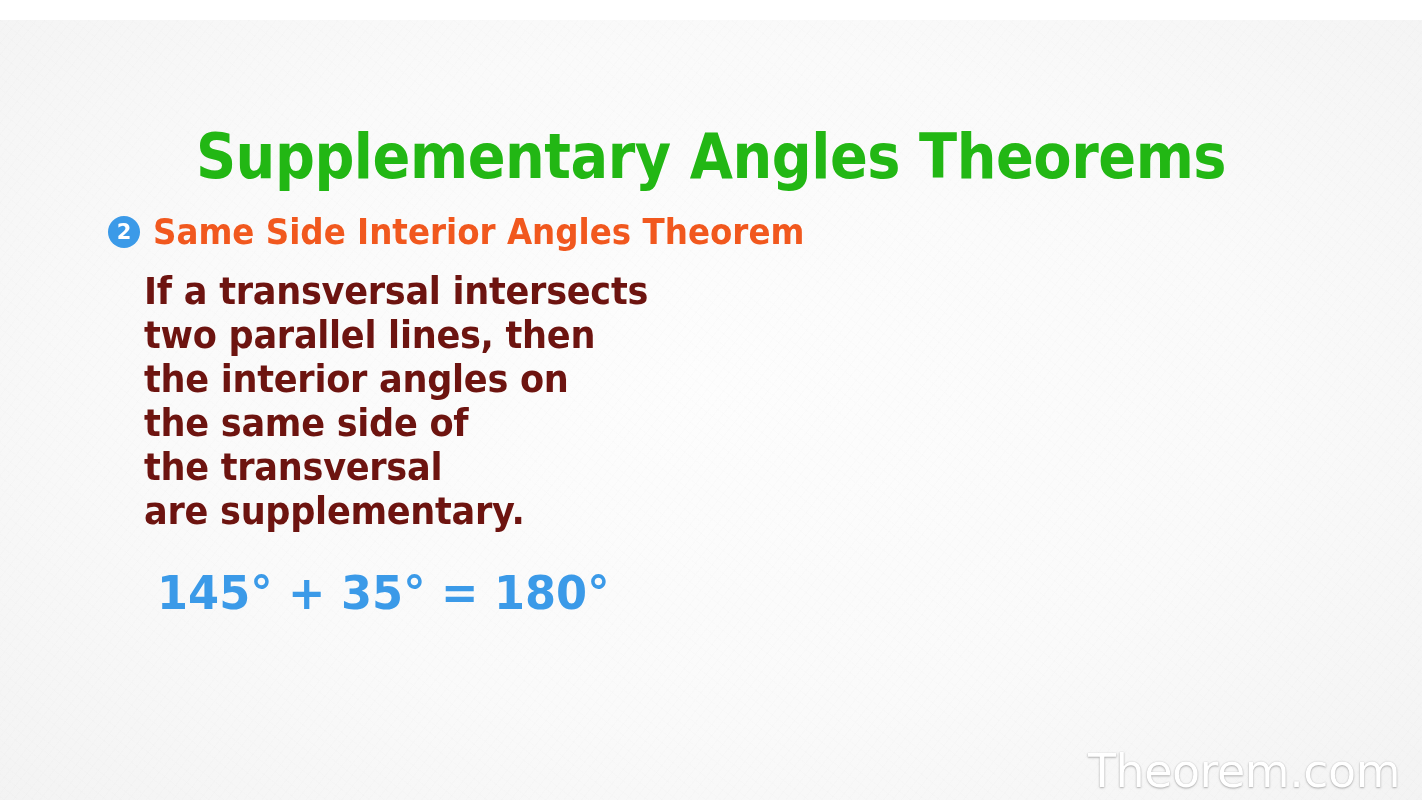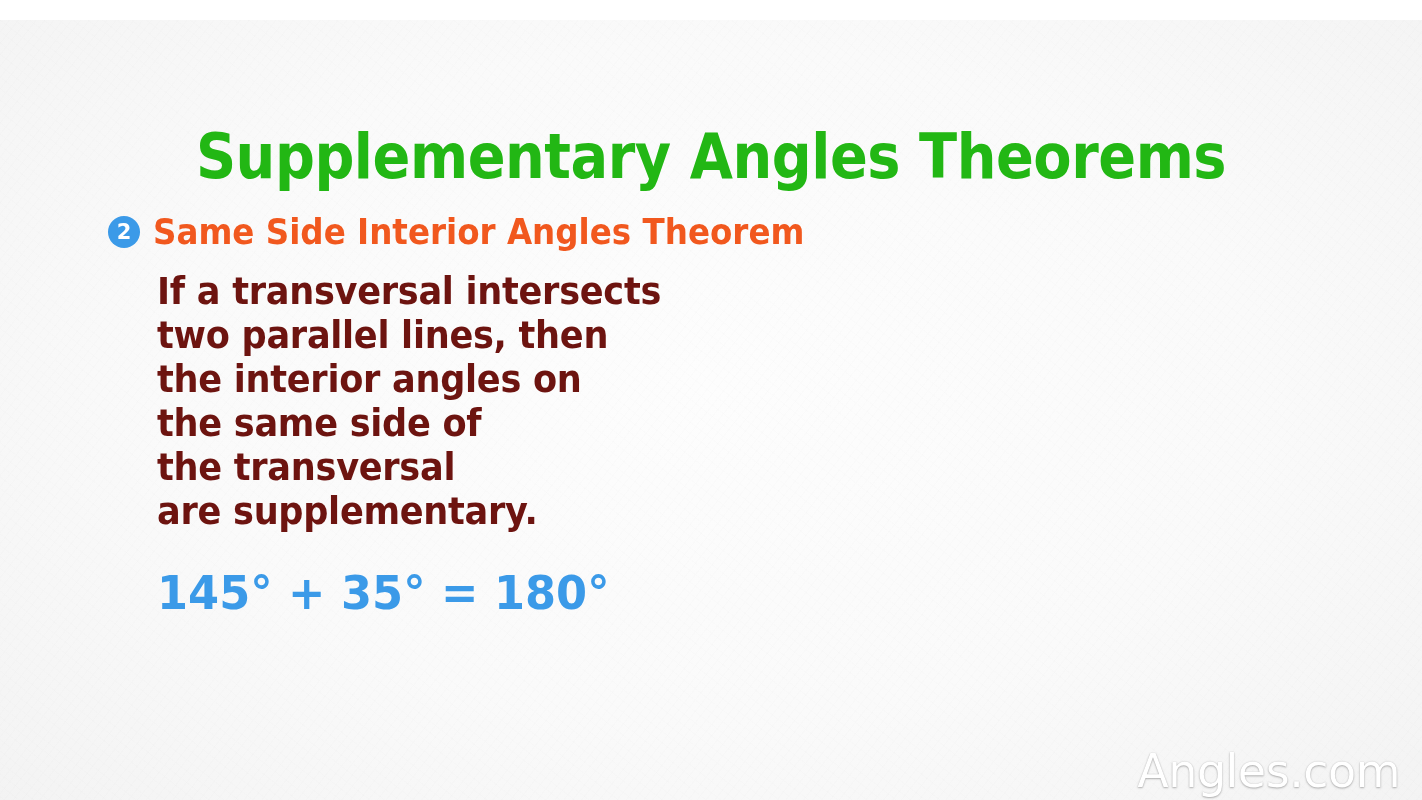--- a/index.html
+++ b/index.html
@@ -90,21 +90,21 @@
     color: #f1581e;
     white-space: nowrap;
     font-family: "DejaVu Sans", sans-serif;
     transform: scaleX(0.93);
     transform-origin: left center;
   }
 
   
   #theorem-body {
     position: absolute;
-    left: 157px;
+    left: 144px;
     top: 250px;
     font-size: 37px;
     font-weight: bold;
     color: #6d1410;
     line-height: 44px;
     font-family: "DejaVu Sans", sans-serif;
     letter-spacing: -0.3px;
   }
   #theorem-body .line {
     display: block;
@@ -183,15 +183,15 @@
     <span class="line">two parallel lines, then</span>
     <span class="line">the interior angles on</span>
     <span class="line">the same side of</span>
     <span class="line">the transversal</span>
     <span class="line">are supplementary.</span>
   </div>
 
   <div id="equation">145° + 35° = 180°</div>
 
 
-  <div id="watermark">Angles.com</div>
+  <div id="watermark">Theorem.com</div>
 
 </div>
 
 </body></html>

